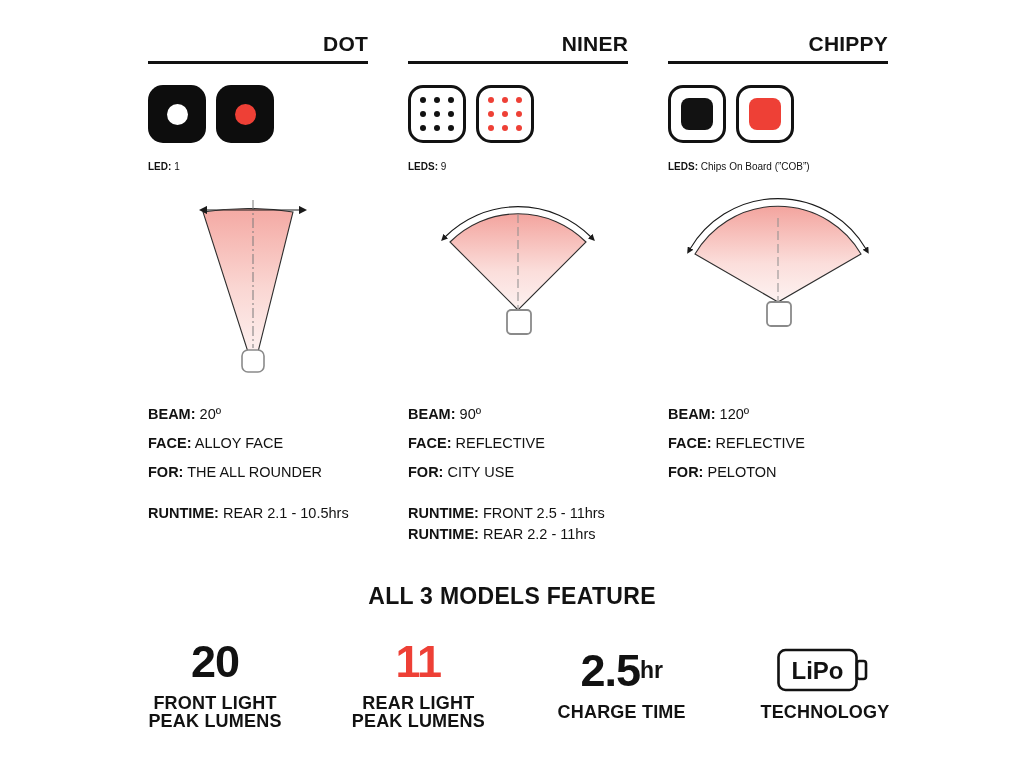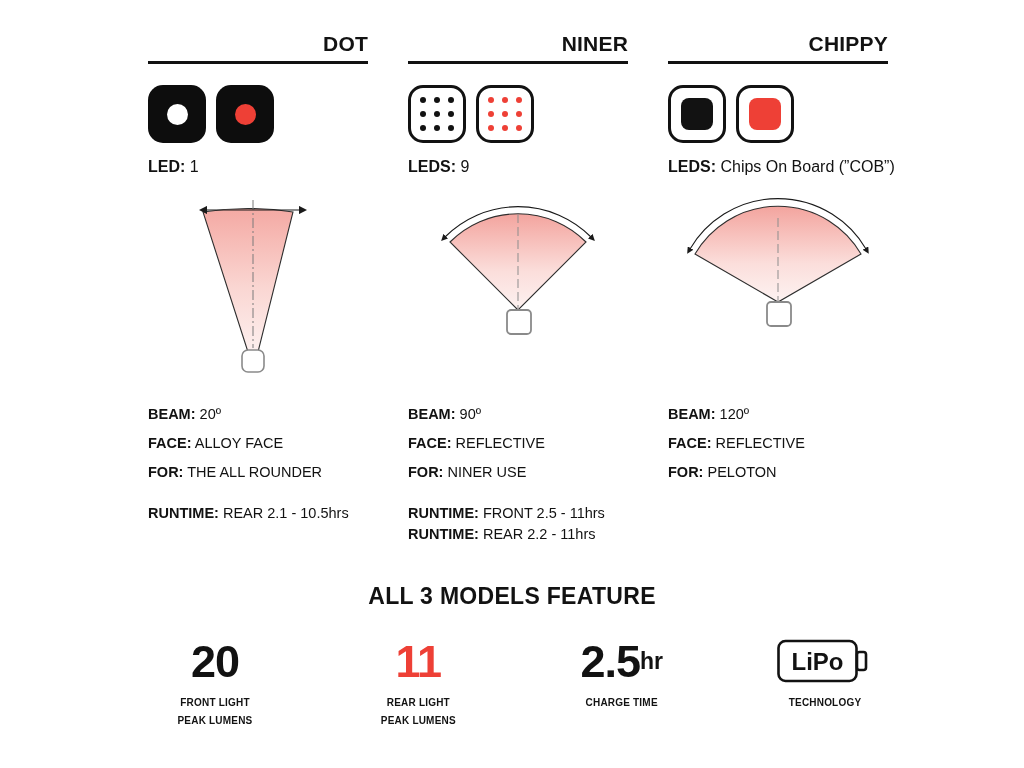--- a/index.html
+++ b/index.html
@@ -91,21 +91,21 @@
 
   
   .cob-fill {
     width: 32px;
     height: 32px;
     border-radius: 8px;
   }
 
   .led-label {
     margin-top: 14px;
-    font-size: 16px;
+    font-size: 10px;
     line-height: 18px;
     color: #121212;
     white-space: nowrap;
   }
   .led-label b { font-weight: bold; }
 
   
   .beam-wrap {
     margin-top: 16px;
     height: 200px;
@@ -146,21 +146,21 @@
     color: #121212;
   }
 
   .features {
     position: absolute;
     top: 638px;
     left: 140px;
     width: 760px;
     display: flex;
     justify-content: space-between;
-    align-items: flex-start;
+    align-items: center;
   }
 
   .feature {
     text-align: center;
     width: 150px;
   }
 
   .feature-figure {
     height: 46px;
     display: flex;
@@ -177,21 +177,21 @@
   }
   .big-number.red { color: #ee4036; }
   .unit-suffix {
     font-size: 23px;
     font-weight: bold;
     letter-spacing: 0;
   }
 
   .feature-caption {
     margin-top: 10px;
-    font-size: 10px;
+    font-size: 18px;
     font-weight: bold;
     line-height: 18px;
     color: #121212;
     letter-spacing: 0.2px;
   }
 
   .modes-icons {
     display: flex;
     align-items: center;
     justify-content: center;
@@ -343,21 +343,21 @@
         <div class="spec-line">
           <b>BEAM:</b>
           <span>90º</span>
         </div>
         <div class="spec-line">
           <b>FACE:</b>
           <span>REFLECTIVE</span>
         </div>
         <div class="spec-line">
           <b>FOR:</b>
-          <span>NINER USE</span>
+          <span>CITY USE</span>
         </div>
       </div>
 
       <div class="runtime-block">
         <div class="runtime-line">
           <b>RUNTIME:</b>
           <span>FRONT 2.5 - 11hrs</span>
         </div>
         <div class="runtime-line">
           <b>RUNTIME:</b>

